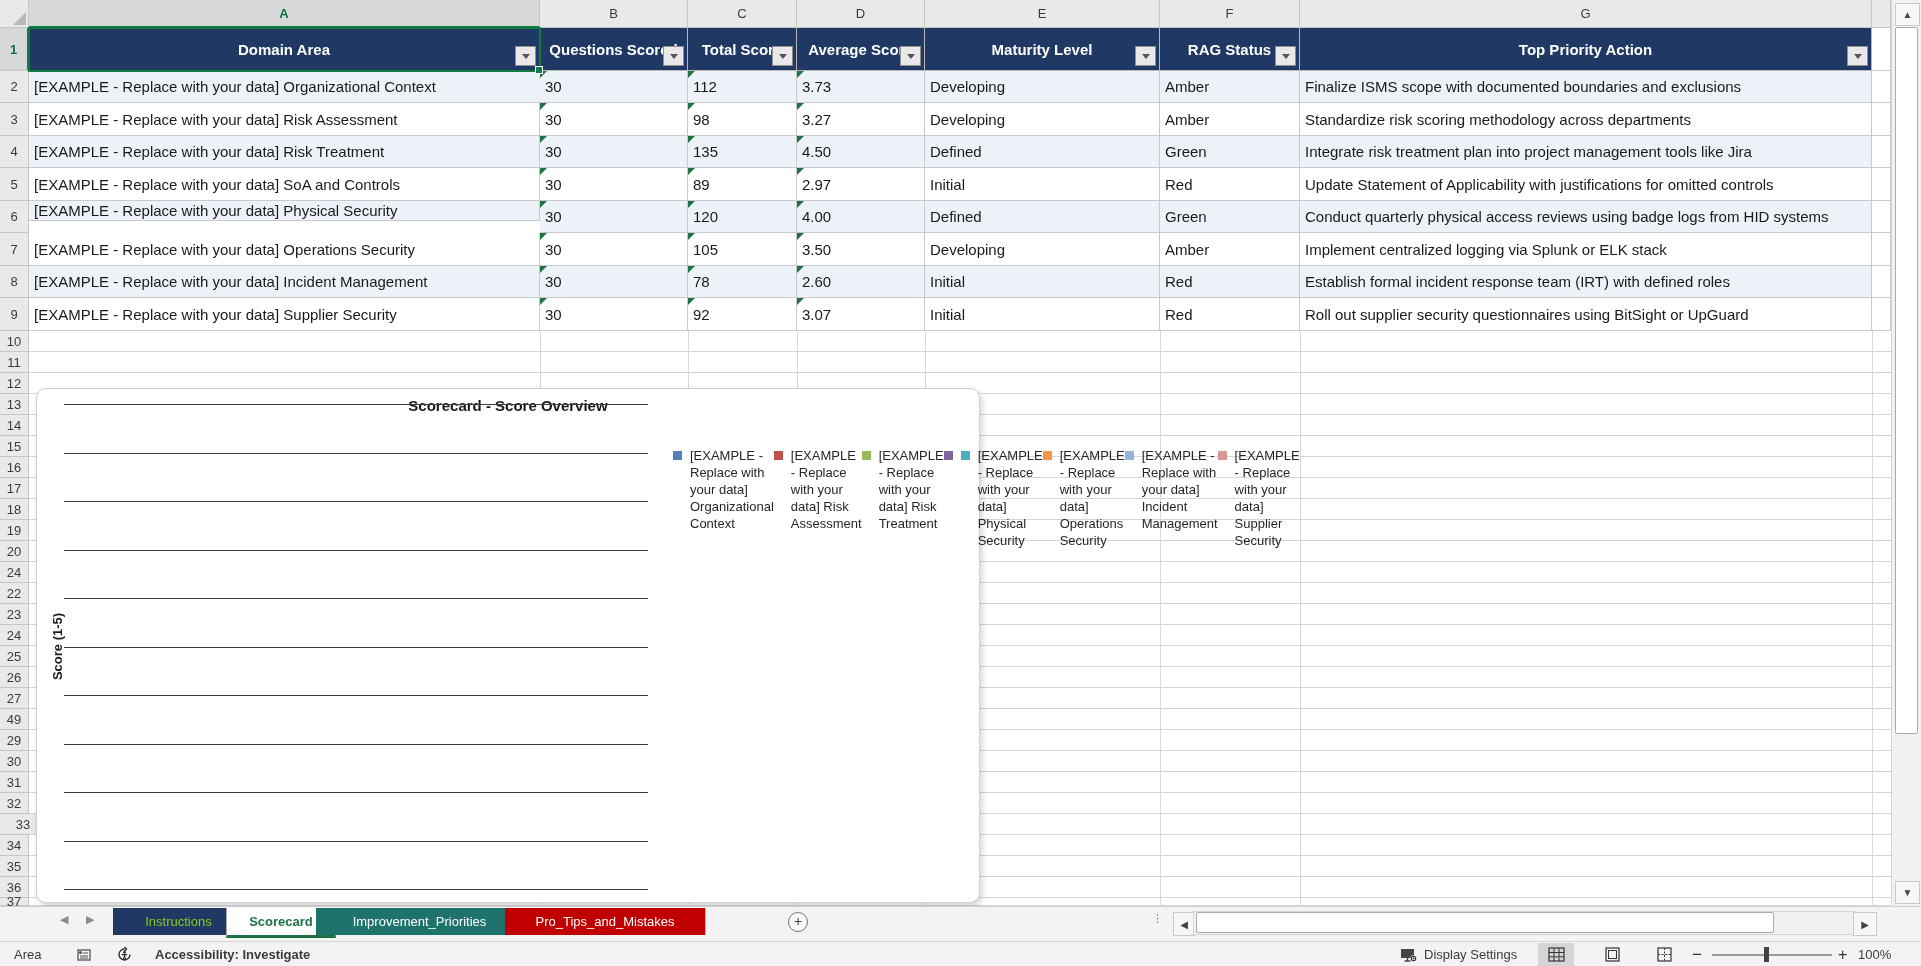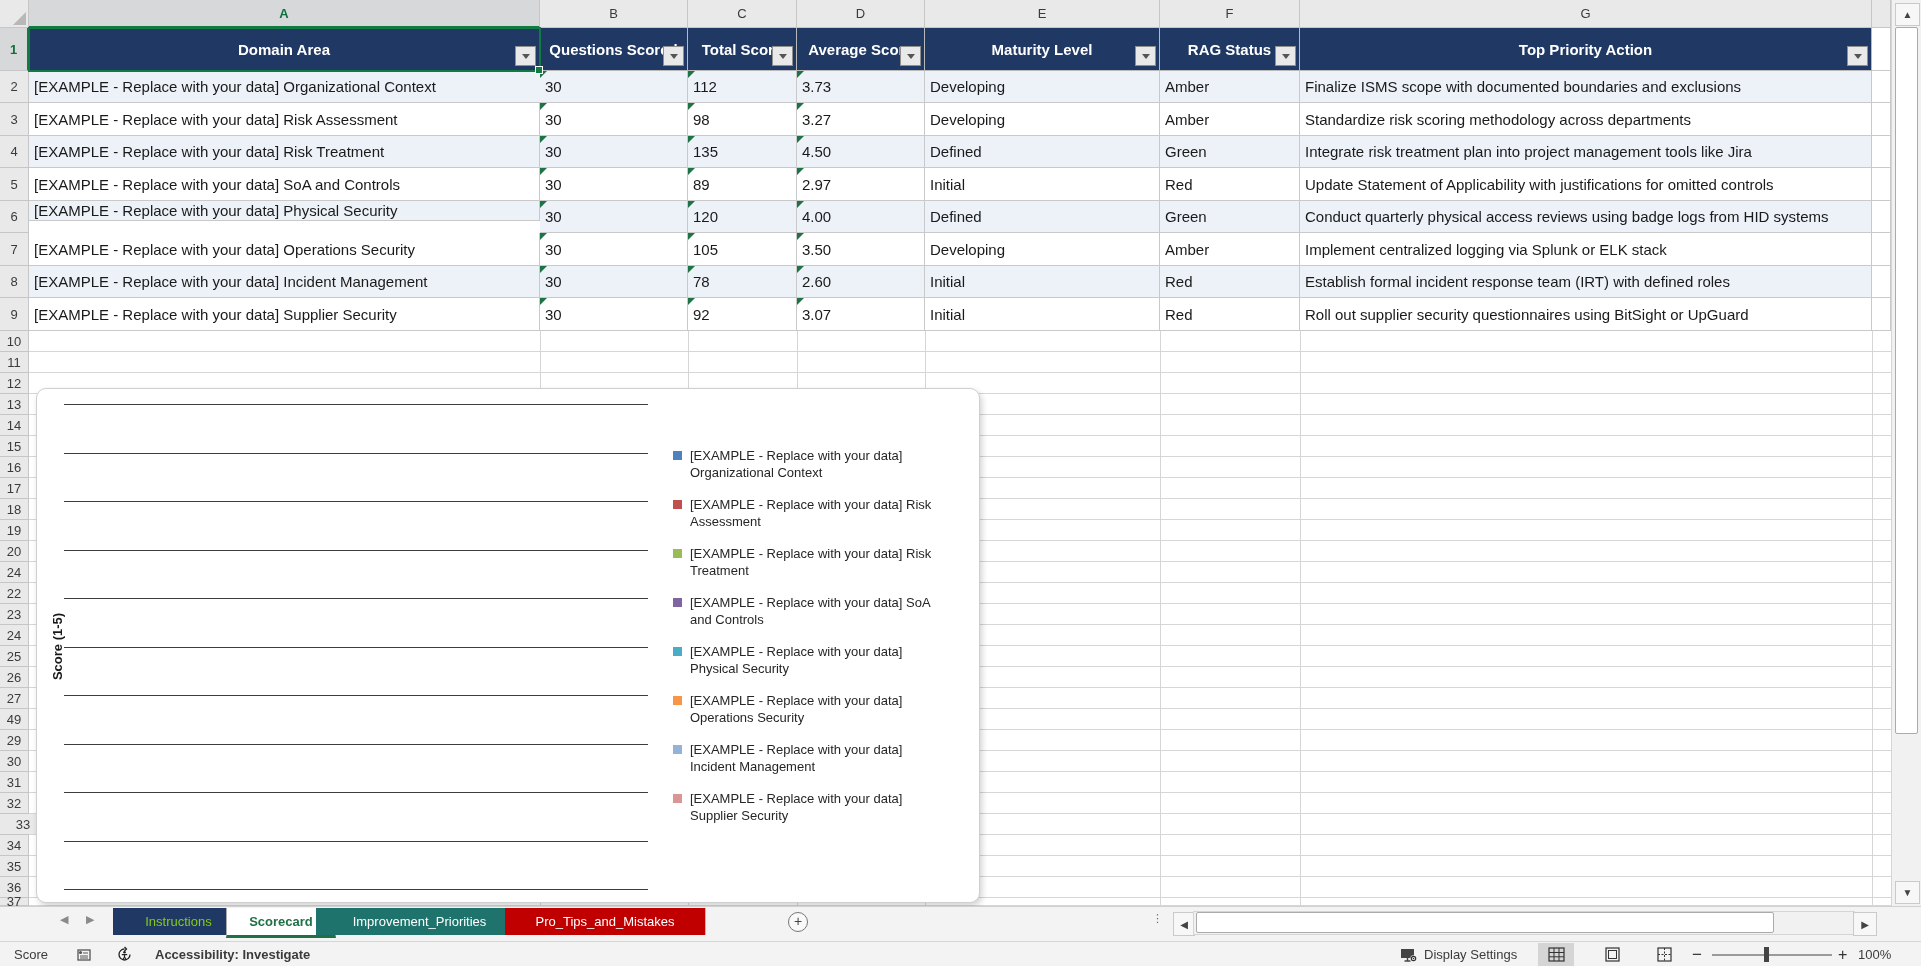--- a/index.html
+++ b/index.html
@@ -28,21 +28,21 @@
   .filterbtn:after{content:"";width:0;height:0;border-left:4px solid transparent;border-right:4px solid transparent;
       border-top:5px solid #555;}
   
   .a1sel{border:2px solid #107C41;pointer-events:none;}
   .a1handle{position:absolute;right:-4px;bottom:-4px;width:6px;height:6px;background:#107C41;border:1px solid #fff;}
   
   .chart{background:#FFFFFF;border:1px solid #CFCFCF;border-radius:10px;box-shadow:2px 3px 6px rgba(0,0,0,0.18);}
   .chart-title{position:absolute;left:0;right:0;top:8px;text-align:center;font-size:15px;font-weight:bold;color:#1a1a1a;}
   .ylab{position:absolute;font-size:13px;font-weight:bold;color:#1a1a1a;transform:rotate(-90deg);transform-origin:center;}
   .gl{position:absolute;height:1px;background:#3d3d3d;}
-  .legend{position:absolute;display:flex;flex-direction:column;}
+  .legend{position:absolute;display:flex;flex-direction:row;}
   .litem{display:flex;margin-bottom:15px;}
   .lsw{width:9px;height:9px;margin:4px 8px 0 0;flex:0 0 9px;}
   .ltx{font-size:13px;line-height:17px;color:#262626;}
   
   .tabstrip{background:#F3F3F3;border-top:1px solid #D0D0D0;}
   .tab{position:absolute;top:1px;height:27px;display:flex;align-items:center;justify-content:center;
       font-size:13px;padding:0 10px;border-right:1px solid #BBB;cursor:default;}
   .tab.active{background:#fff;font-weight:bold;border:1px solid #ABABAB;border-top:none;border-bottom:3px solid #1E7145;}
   .navarr{position:absolute;top:6px;font-size:11px;color:#8a8a8a;}
   .plusbtn{position:absolute;top:5px;width:18px;height:18px;border:1px solid #767676;border-radius:50%;
@@ -218,20 +218,21 @@
       <div class="cell abs" style="left: 925px; top: 298px; width: 235px; height: 33px; background: rgb(255, 255, 255);">Initial</div>
       <div class="cell abs" style="left: 1160px; top: 298px; width: 140px; height: 33px; background: rgb(255, 255, 255);">Red</div>
       <div class="cell abs" style="left: 1300px; top: 298px; width: 572px; height: 33px; background: rgb(255, 255, 255);">Roll out supplier security questionnaires using BitSight or UpGuard</div>
       <div class="cell abs" style="left: 1872px; top: 298px; width: 19px; height: 33px;"></div>
       <div class="a1sel abs" style="left: 28px; top: 27px; width: 513px; height: 45px; z-index: 20;">
         <div class="a1handle"></div>
       </div>
     </div>
 
   <div class="chart abs" id="chart-box" style="left:36px;top:388px;width:944px;height:515px;z-index:30;">
+    <div class="chart-title">Scorecard - Score Overview</div>
     <div id="chart-gridlines">
         <div class="gl" style="left: 27px; width: 584px; top: 15px;"></div>
         <div class="gl" style="left: 27px; width: 584px; top: 63.5px;"></div>
         <div class="gl" style="left: 27px; width: 584px; top: 112px;"></div>
         <div class="gl" style="left: 27px; width: 584px; top: 160.5px;"></div>
         <div class="gl" style="left: 27px; width: 584px; top: 209px;"></div>
         <div class="gl" style="left: 27px; width: 584px; top: 257.5px;"></div>
         <div class="gl" style="left: 27px; width: 584px; top: 306px;"></div>
         <div class="gl" style="left: 27px; width: 584px; top: 354.5px;"></div>
         <div class="gl" style="left: 27px; width: 584px; top: 403px;"></div>
@@ -256,24 +257,20 @@
         </div>
         <div class="litem">
           <div class="lsw" style="background: rgb(155, 187, 89);"></div>
           <div class="ltx">
             <div>[EXAMPLE - Replace with your data] Risk</div>
             <div>Treatment</div>
           </div>
         </div>
         <div class="litem">
           <div class="lsw" style="background: rgb(128, 100, 162);"></div>
-          <div class="ltx">
-            <div>[EXAMPLE - Replace with your data] SoA</div>
-            <div>and Controls</div>
-          </div>
         </div>
         <div class="litem">
           <div class="lsw" style="background: rgb(75, 172, 198);"></div>
           <div class="ltx">
             <div>[EXAMPLE - Replace with your data]</div>
             <div>Physical Security</div>
           </div>
         </div>
         <div class="litem">
           <div class="lsw" style="background: rgb(247, 150, 70);"></div>
@@ -316,21 +313,21 @@
       </div>
     <div class="plusbtn" style="left:788px;">+</div>
     <div class="navarr" style="left:1152px;top:5px;color:#666;">⋮</div>
     <div class="scrollarrow" style="left:1173px;top:5px;width:20px;height:22px;">◀</div>
     <div class="hscroll-track" style="left:1193px;width:660px;"></div>
     <div class="hscroll-thumb" style="left:1196px;width:576px;"></div>
     <div class="scrollarrow" style="left:1853px;top:5px;width:22px;height:22px;">▶</div>
   </div>
 
   <div class="statusbar abs" style="left:0;top:941px;width:1921px;height:25px;z-index:40;">
-    <div class="sb-item" style="left:14px;">Score</div>
+    <div class="sb-item" style="left:14px;">Area</div>
     <div class="sb-item" style="left:76px;">
       <svg width="16" height="16" viewBox="0 0 16 16">
           <rect x="2" y="3" width="12" height="10" fill="none" stroke="#555" stroke-width="1.3"></rect>
           <circle cx="4.5" cy="5.5" r="1.6" fill="#555"></circle>
           <line x1="7" y1="6" x2="12" y2="6" stroke="#555" stroke-width="1"></line>
           <line x1="4" y1="9" x2="12" y2="9" stroke="#555" stroke-width="1"></line>
           <line x1="4" y1="11" x2="12" y2="11" stroke="#555" stroke-width="1"></line>
         </svg>
     </div>
     <div class="sb-item" style="left:116px;gap:16px;">

